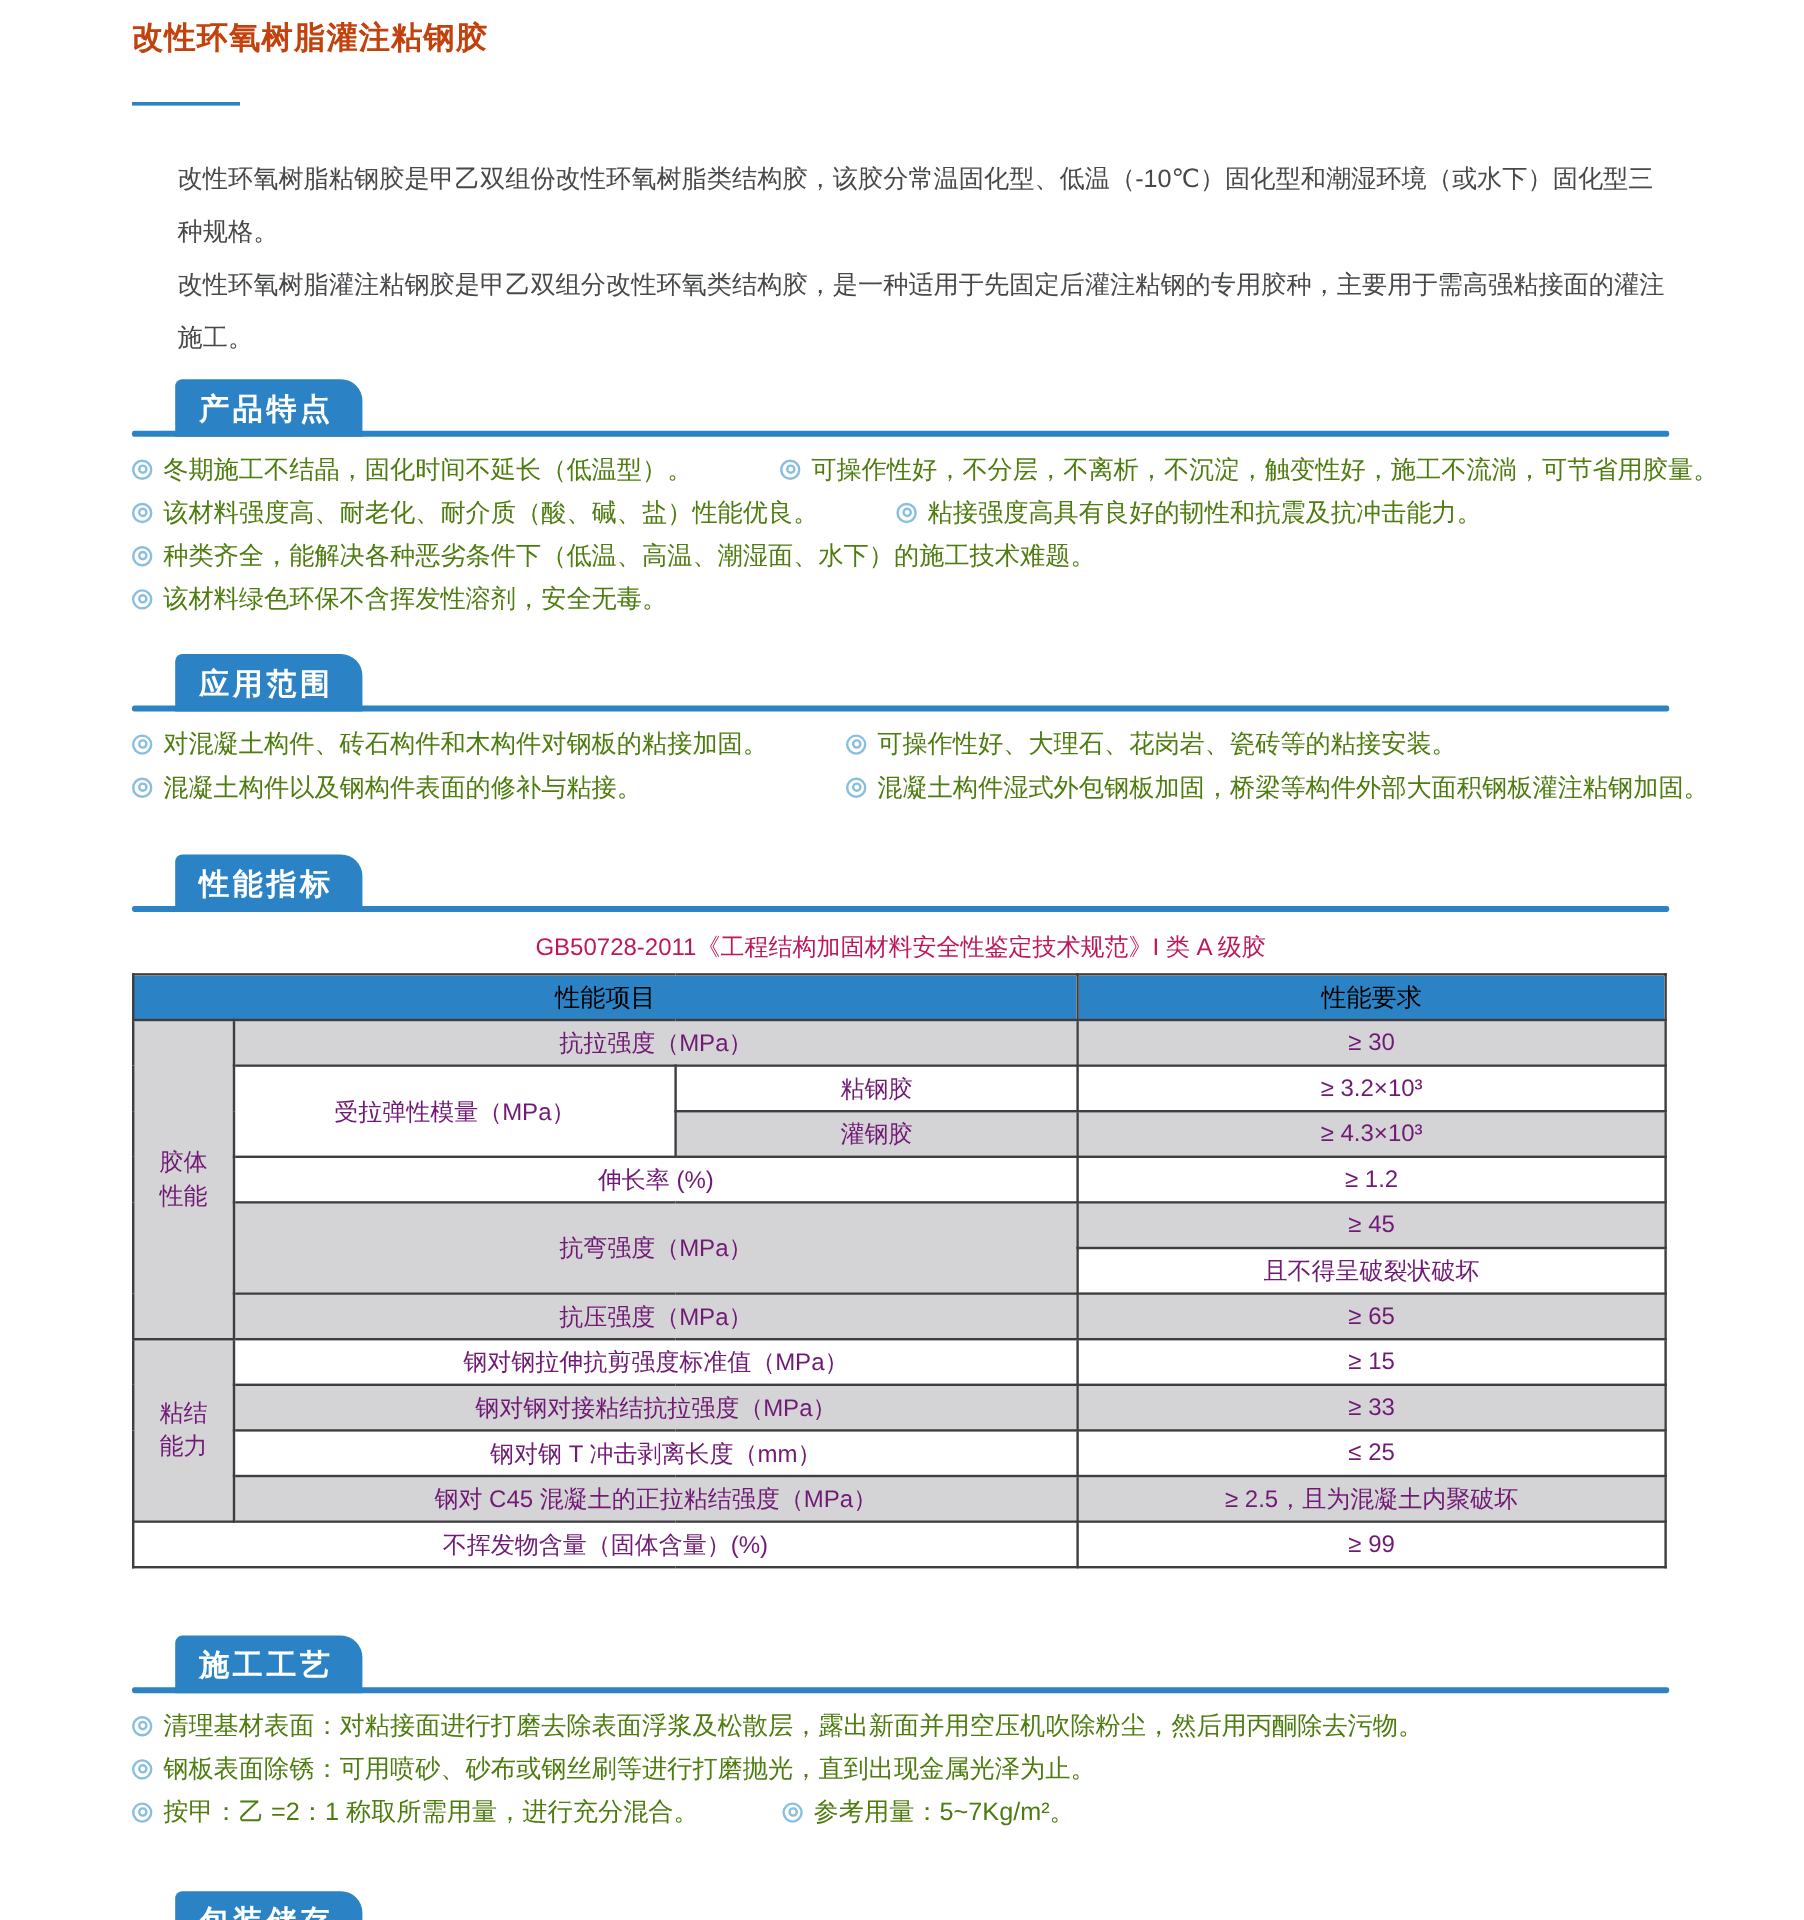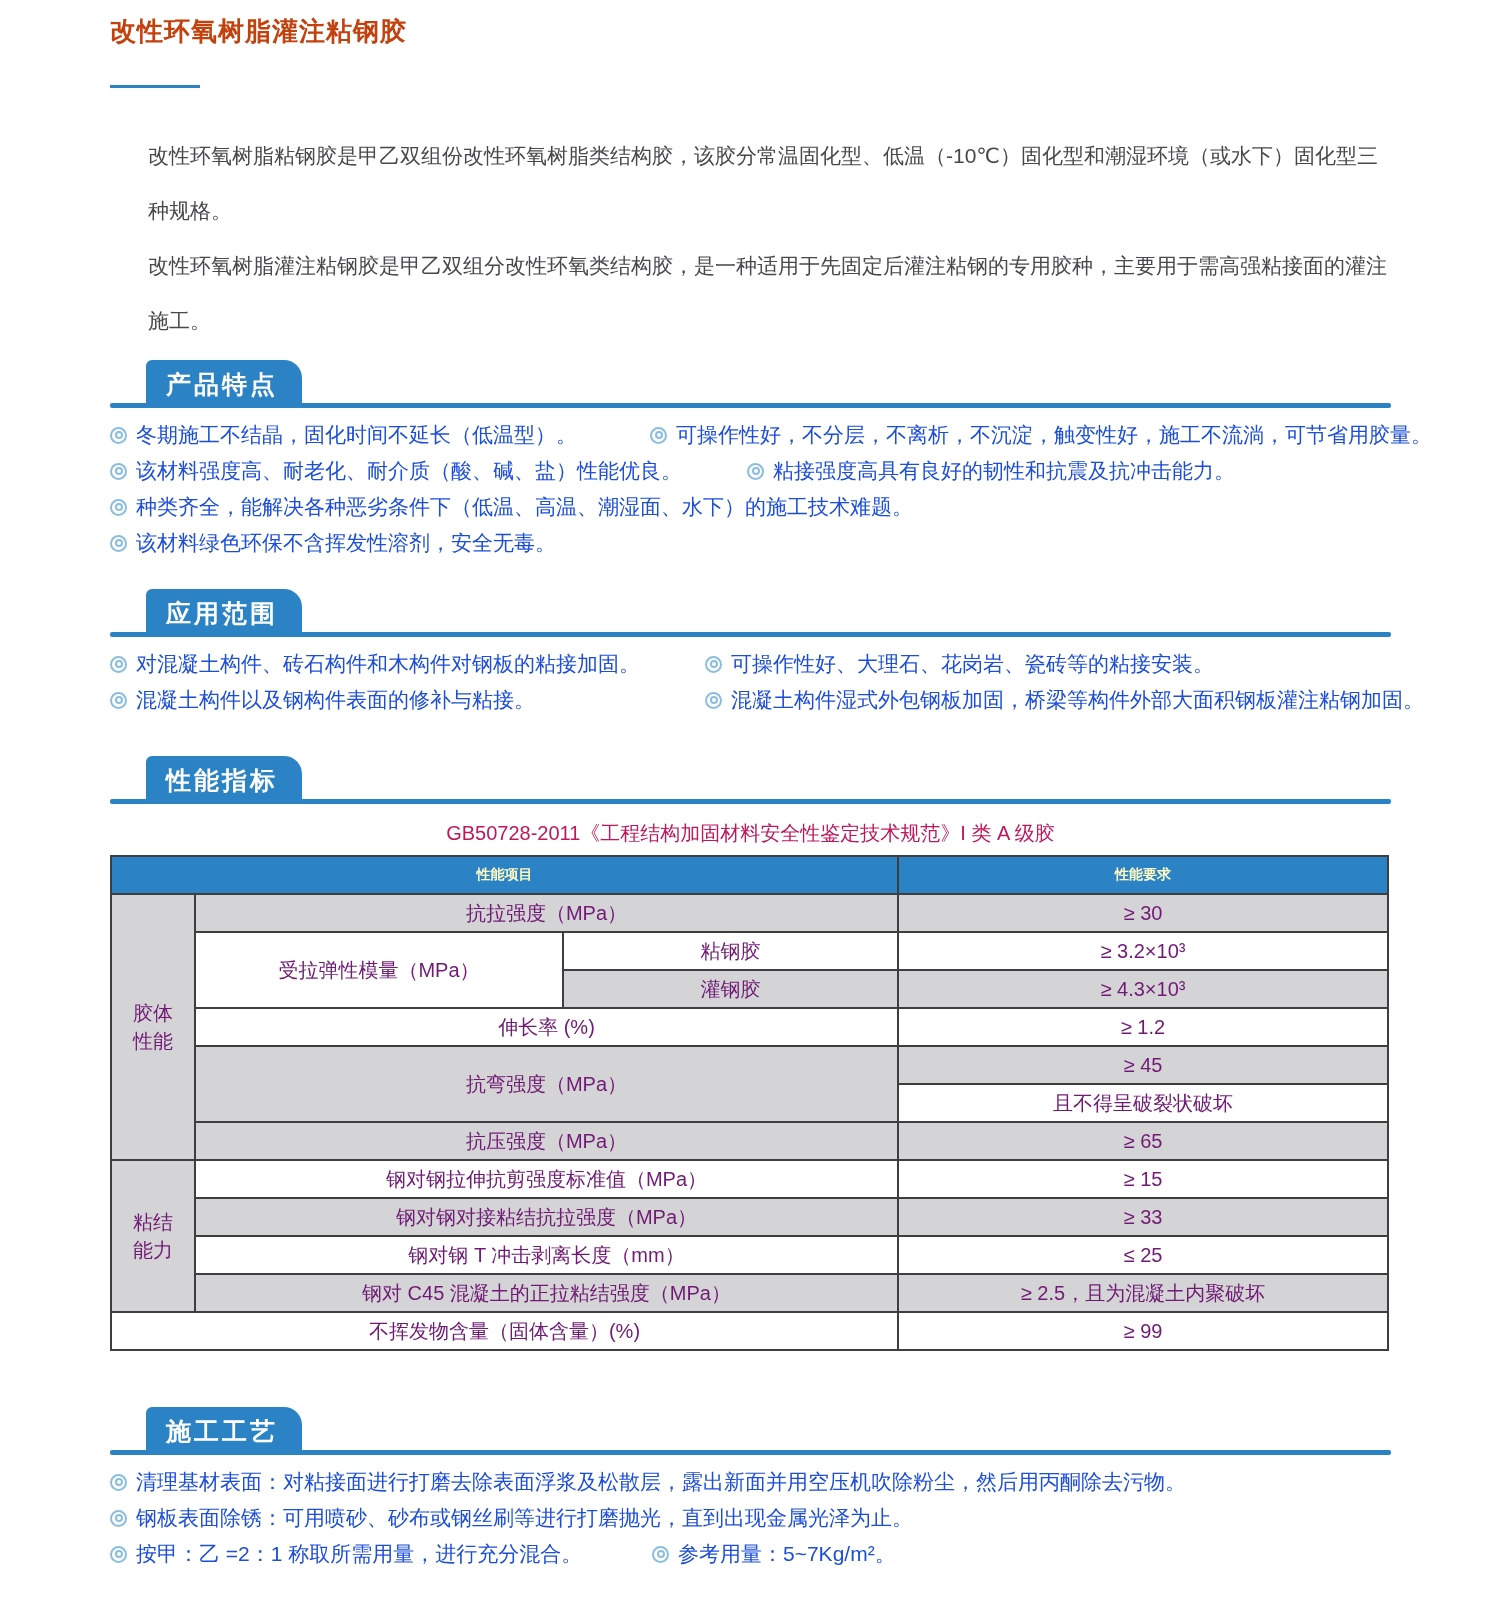--- a/index.html
+++ b/index.html
@@ -12,21 +12,21 @@
   .content { margin-left:110px; width:1281px; padding-top:14px; }
 
   
   .page-title {
     margin:0; font-size:26px; font-weight:700; color:#c2410c; letter-spacing:1px;
   }
   .title-dash { margin-top:36px; width:90px; height:3px; background:#2b83c5; }
 
   
   .intro { margin-top:40px; }
-  .intro p { margin:0; padding-left:38px; font-size:21px; line-height:55px; color:#47484a; }
+  .intro p { margin:0; padding-left:38px; font-size:21px; line-height:44px; color:#47484a; }
 
   
   .section-bar { position:relative; height:48px; }
   .section-bar::after {
     content:""; position:absolute; left:0; right:0; bottom:0; height:5px;
     background:#2b83c5; border-radius:2px;
   }
   .tab {
     position:absolute; left:0; top:0; height:48px; z-index:2;
     background:#2b83c5; color:#ffffff;
@@ -36,21 +36,21 @@
     border-radius:6px 18px 0 0;
     margin-left:36px;
   }
 
   
   .bullets { margin-top:9px; }
   .bullet-row { position:relative; height:36px; }
   .bullet-item {
     position:absolute; top:0; height:36px; left:0;
     display:flex; align-items:center; white-space:nowrap;
-    font-size:21px; color:#1d4ed8;
+    font-size:21px; color:#4d7c0f;
   }
   .ring {
     box-sizing:border-box; width:17px; height:17px; flex:none;
     border:2px solid #8abedf; border-radius:50%;
     display:flex; align-items:center; justify-content:center;
     margin-right:9px;
   }
   .ring::after {
     content:""; box-sizing:border-box; width:8px; height:8px;
     border:2px solid #8abedf; border-radius:50%;
@@ -61,21 +61,21 @@
   table.perf {
     border-collapse:collapse; table-layout:fixed;
     width:1277px; margin-top:8px;
   }
   table.perf th, table.perf td {
     border:2px solid #3e3e40; height:36px; padding:0 4px;
     text-align:center; vertical-align:middle;
     font-size:20px; color:#701a75; font-weight:400;
     overflow:hidden;
   }
-  table.perf th { background:#2b83c5; color:#fef9c3; font-size:14px;font-weight:bold; }
+  table.perf th { background:#2b83c5; color:#000000; font-size:21px; }
   table.perf td.g { background:#d4d4d6; }
   .vlabel { display:inline-block; width:46px; line-height:28px; }
 
   
   .sec-features     { margin-top:12px; }
   .sec-applications { margin-top:28px; }
   .sec-performance  { margin-top:38px; }
   .sec-construction { margin-top:56px; }
   .sec-packaging    { margin-top:48px; }
 </style>

